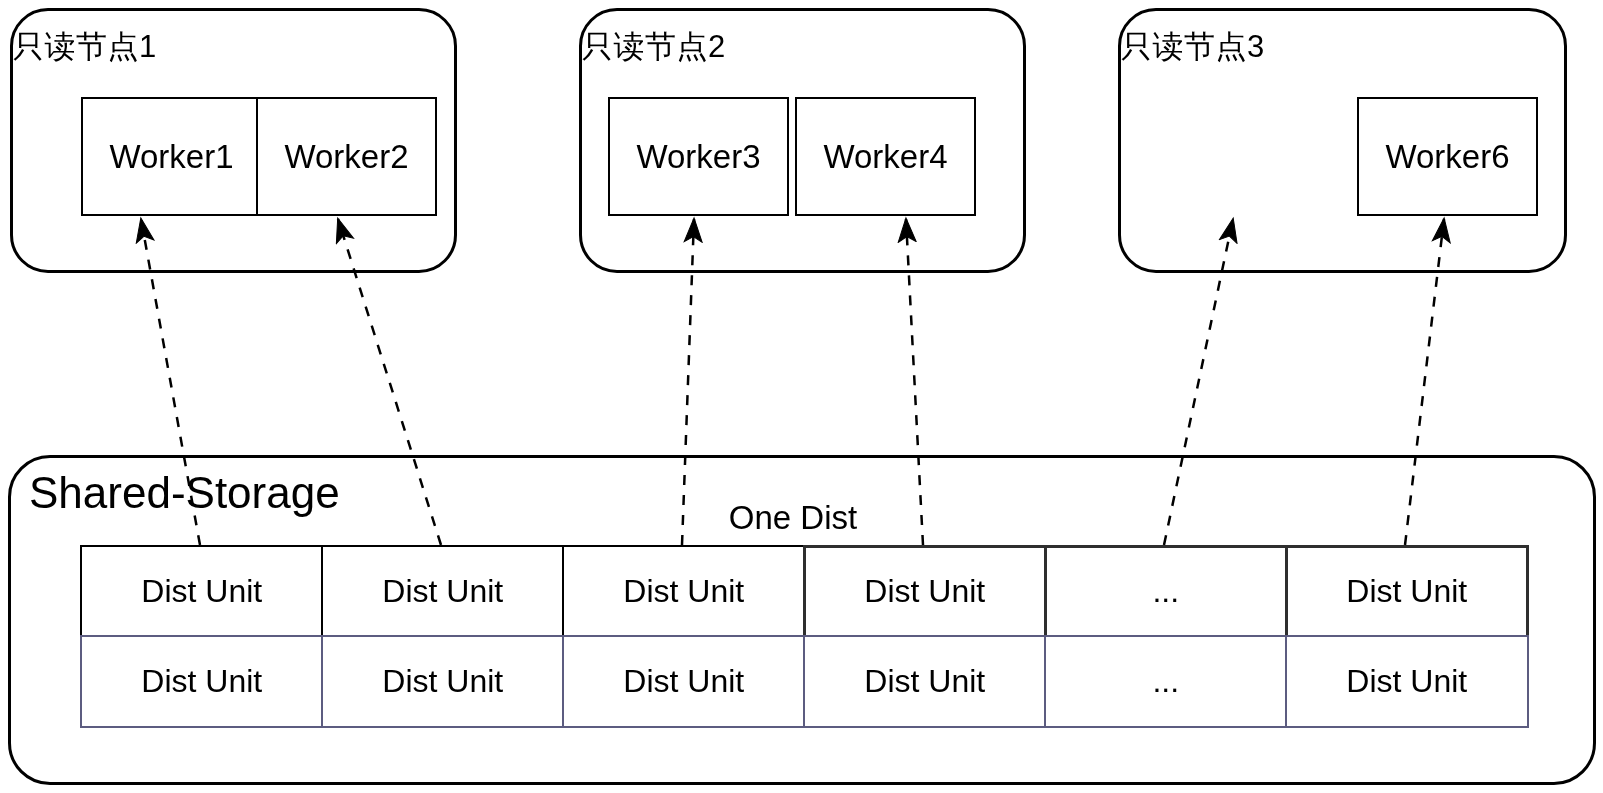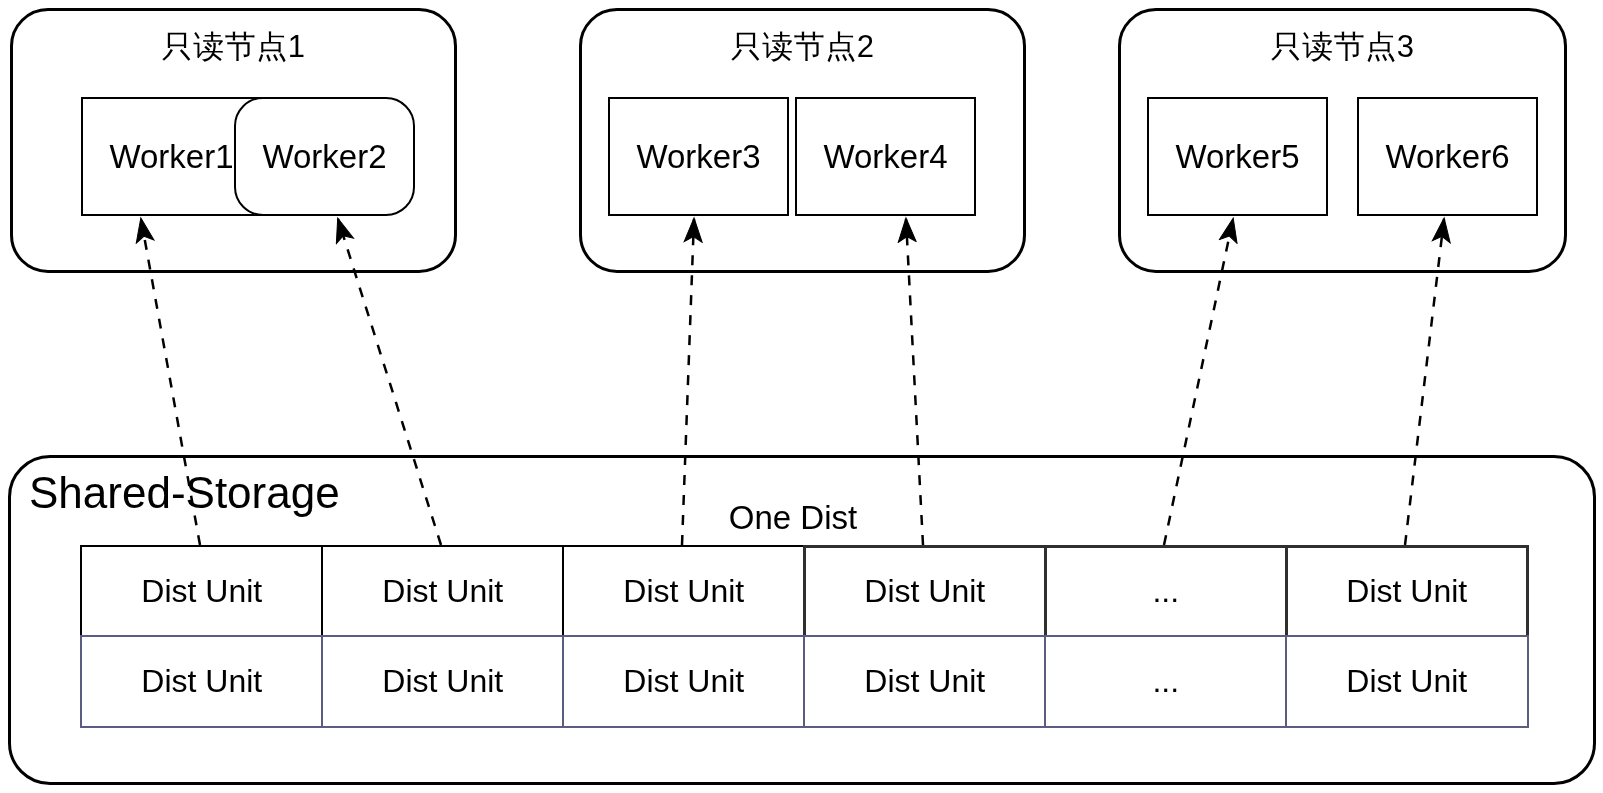--- a/index.html
+++ b/index.html
@@ -9,21 +9,21 @@
     font-family:"Liberation Sans","DejaVu Sans",sans-serif;
     color:#000;
   }
   .node {
     position:absolute; top:8px; height:265px;
     border:3px solid #000; border-radius:38px; background:#fff;
     box-sizing:border-box;
   }
   .node-title {
     position:absolute; top:15px; left:0; width:100%;
-    text-align:center; font-size:31px; letter-spacing:0.5px;
+    text-align:left; font-size:31px; letter-spacing:0.5px;
   }
   .worker {
     position:absolute; top:97px; width:181px; height:119px;
     border:2.5px solid #000; background:#fff; box-sizing:border-box;
     display:flex; align-items:center; justify-content:center;
     font-size:33px;
   }
   .storage {
     position:absolute; left:8px; top:455px; width:1588px; height:330px;
     border:3px solid #000; border-radius:42px; background:#fff;
@@ -62,24 +62,23 @@
 
   <div class="node" style="left:579px;width:447px;">
     <div class="node-title">只读节点2</div>
   </div>
 
   <div class="node" style="left:1118px;width:449px;padding-left:28px;">
     <div class="node-title">只读节点3</div>
   </div>
 
   <div class="worker" style="left:37px;margin-left:44px;">Worker1</div>
-  <div class="worker" style="left:234px;border-radius:29px;">Worker2</div>
+  <div class="worker" style="left:256px;">Worker2</div>
   <div class="worker" style="left:608px;">Worker3</div>
   <div class="worker" style="left:795px;">Worker4</div>
-  <div class="worker" style="left:1147px;">Worker5</div>
   <div class="worker" style="left:1357px;">Worker6</div>
 
   <div class="storage"></div>
   <div class="storage-label">Shared-Storage</div>
   <div class="one-table-label">One Dist</div>
 
   <div class="dist-table">
     <div class="trow r1">
       <div class="tcell">Dist Unit</div>
       <div class="tcell">Dist Unit</div>

